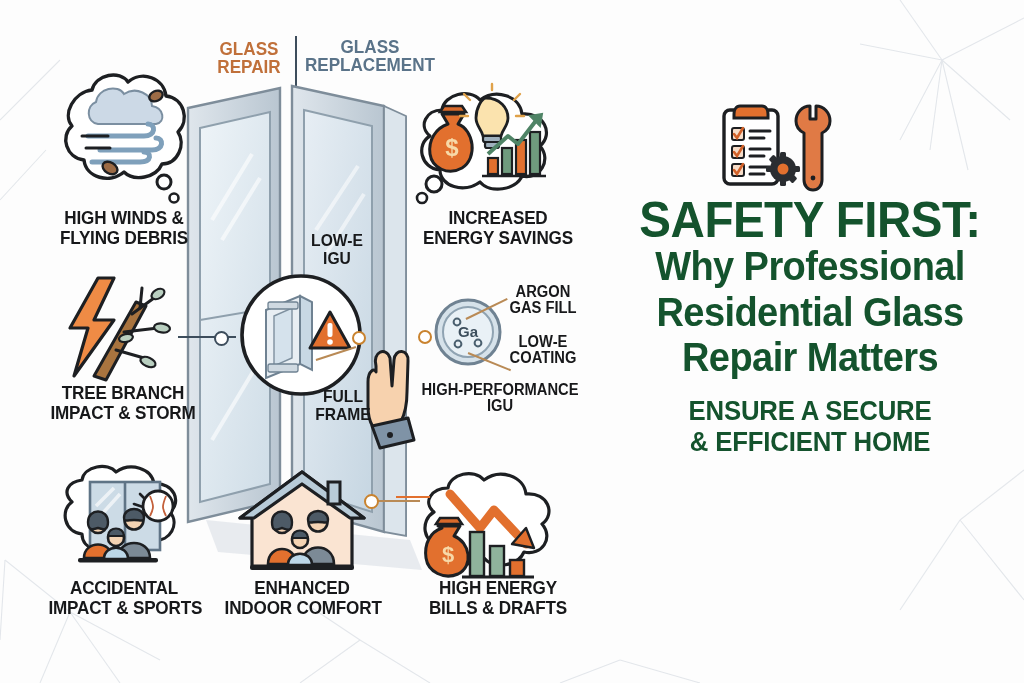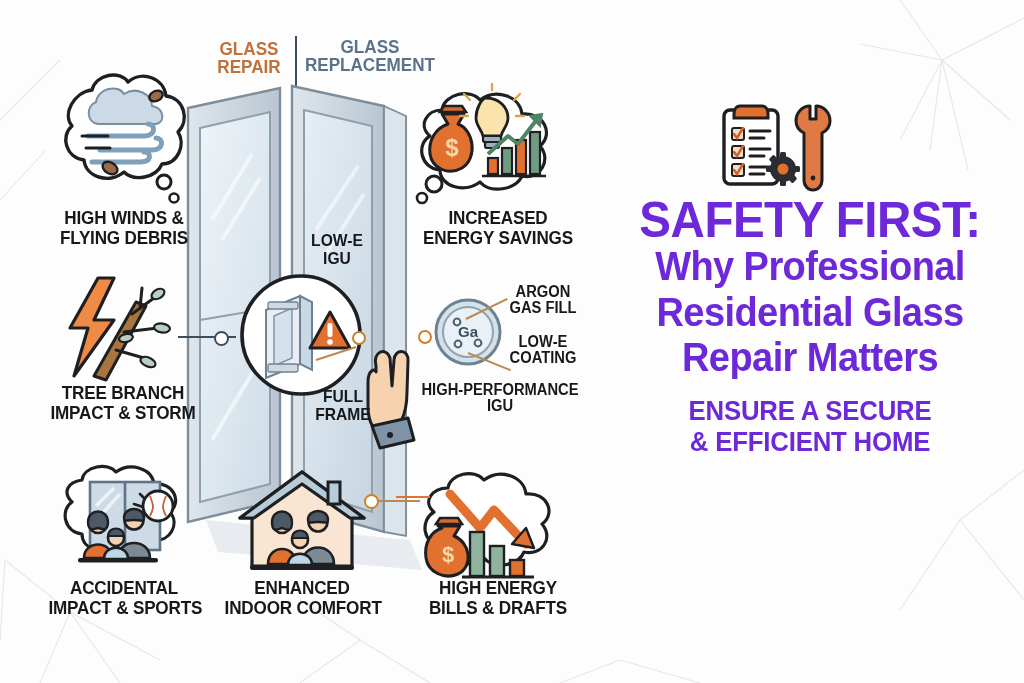--- a/index.html
+++ b/index.html
@@ -22,21 +22,21 @@
     line-height:1.04;
     letter-spacing:-0.2px;
     font-stretch:condensed;
     transform:scaleX(0.90);
   }
   .lbl span{display:block;white-space:nowrap;}
 
   
   .headline{
     position:absolute;left:600px;top:196px;width:420px;
-    text-align:center;color:#6d28d9;
+    text-align:center;color:#14532d;
   }
   .h-safety{
     font-size:50px;font-weight:bold;line-height:0.96;
     letter-spacing:-0.5px;transform:scaleX(0.95);
   }
   .h-line{
     font-size:40px;font-weight:bold;line-height:1.14;
     letter-spacing:-0.6px;transform:scaleX(0.95);
     white-space:nowrap;
   }

